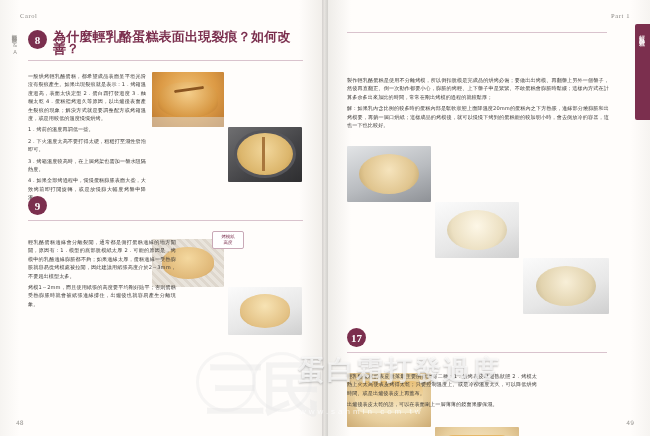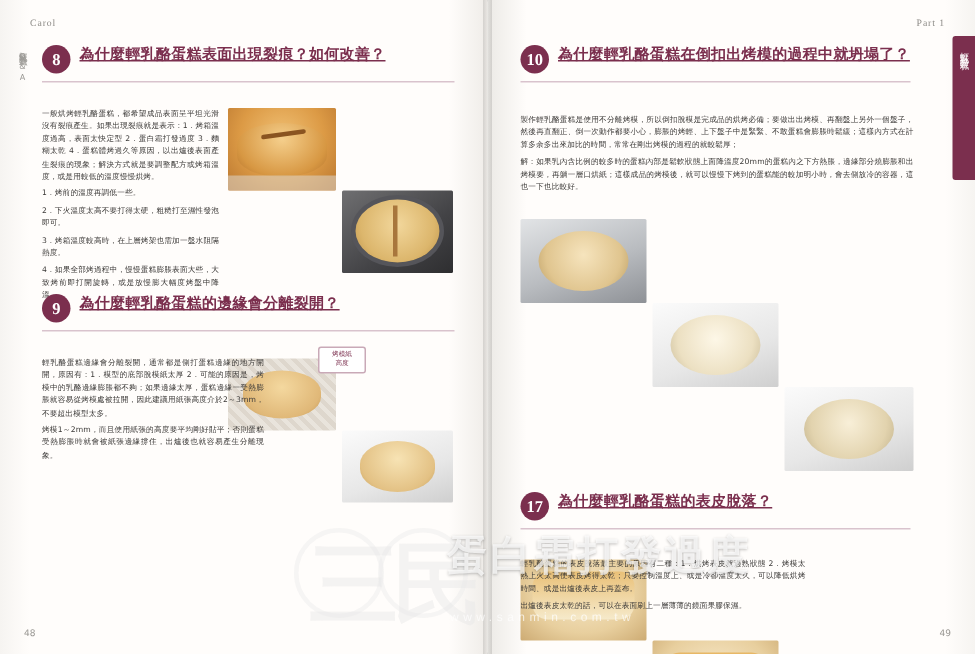--- a/index.html
+++ b/index.html
@@ -49,22 +49,22 @@
 
   
   .qhead{display:flex;align-items:flex-start;margin-bottom:5px;}
   .qnum{
     flex:0 0 auto;width:19px;height:19px;border-radius:50%;
     background:#7b2f4e;color:#fff;font-size:11px;font-weight:bold;
     display:flex;align-items:center;justify-content:center;margin-right:6px;
     font-family:"Liberation Serif",serif;
   }
   .qtitle{
-    flex:1;font-size:10px;font-weight:bold;color:#7b2f4e;line-height:12px;
-    padding-top:1px;letter-spacing:.2px;text-decoration:underline;
+    flex:1;font-size:13px;font-weight:bold;color:#7b2f4e;line-height:12px;
+    padding-top:1px;letter-spacing:.2px;
   }
   .qrule{border-bottom:1px solid #d9c3cd;margin:2px 0 5px 0;}
 
   .body-text{font-size:5.1px;line-height:8.4px;color:#3c3a38;text-align:justify;letter-spacing:.1px;}
   .body-text p{margin:0 0 3px 0;}
 
   
   .block{position:absolute;}
   
   .photo{background:#cfc7bd;border-radius:1px;overflow:hidden;position:relative;}
@@ -141,21 +141,20 @@
     <div class="block photo tablecloth" style="left:152px;top:129px;width:72px;height:48px;">
       <div style="position:absolute;left:10px;top:8px;width:52px;height:32px;border-radius:50%/45%;background:radial-gradient(ellipse at 50% 35%,#f4d89f,#e0b878 70%,#bb8f4e);"></div>
     </div>
     <div class="block photo white" style="left:228px;top:129px;width:74px;height:48px;">
       <div style="position:absolute;left:12px;top:7px;width:50px;height:34px;border-radius:50%/45%;background:radial-gradient(ellipse at 50% 35%,#f7e3b4,#e3c184 70%,#c09a55);"></div>
     </div>
 
     <div class="block" style="left:28px;top:196px;width:275px;">
       <div class="qhead">
         <div class="qnum">9</div>
-        <div class="qtitle">為什麼輕乳酪蛋糕的邊緣會分離裂開？</div>
       </div>
       <div class="qrule"></div>
     </div>
 
     <div class="block body-text" style="left:28px;top:238px;width:148px;">
       <p>輕乳酪蛋糕邊緣會分離裂開，通常都是側打蛋糕邊緣的地方開開，原因有：1．模型的底部脫模紙太厚 2．可能的原因是，烤模中的乳酪邊緣膨脹都不夠；如果邊緣太厚，蛋糕邊緣一受熱膨脹就容易從烤模處被拉開，因此建議用紙張高度介於2～3mm，不要超出模型太多。</p>
       <p>烤模1～2mm，而且使用紙張的高度要平均剛好貼平；否則蛋糕受熱膨脹時就會被紙張邊緣撐住，出爐後也就容易產生分離現象。</p>
     </div>
 
     <div class="note-tag" style="left:212px;top:231px;width:24px;">烤模紙<br>高度</div>
@@ -165,24 +164,20 @@
   <div class="page right">
 
     <div class="runhead r">Part 1</div>
     <div class="folio r">49</div>
 
     <div class="tab-right">
       <span>輕乳酪蛋糕</span>
     </div>
 
     <div class="block" style="left:22px;top:30px;width:260px;">
-      <div class="qhead">
-        <div class="qnum">10</div>
-        <div class="qtitle">為什麼輕乳酪蛋糕在倒扣出烤模的過程中就坍塌了？</div>
-      </div>
       <div class="qrule"></div>
     </div>
 
     <div class="block body-text" style="left:22px;top:76px;width:262px;">
       <p>製作輕乳酪蛋糕是使用不分離烤模，所以倒扣脫模是完成品的烘烤必備；要做出出烤模、再翻盤上另外一個盤子，然後再直翻正、倒一次動作都要小心，膨脹的烤輕、上下盤子中是緊緊、不敢蛋糕會膨脹時鬆緩；這樣內方式在計算多余多出來加比的時間，常常在剛出烤模的過程的就較鬆厚；</p>
       <p>解：如果乳內含比例的較多時的蛋糕內部是鬆軟狀態上面降溫度20mm的蛋糕內之下方熱脹，邊緣部分燒膨脹和出烤模要，再躺一層口烘紙；這樣成品的烤模後，就可以慢慢下烤到的蛋糕能的較加明小時，會去側放冷的容器，這也一下也比較好。</p>
     </div>
 
     <div class="block photo steel" style="left:22px;top:146px;width:84px;height:56px;">
       <div style="position:absolute;left:12px;top:8px;width:60px;height:40px;border-radius:50%;background:radial-gradient(circle at 50% 40%,#f6e4bd,#e0c58f 65%,#b99c63);"></div>
@@ -197,21 +192,20 @@
     <div class="block photo cake-pale" style="left:22px;top:205px;width:84px;height:54px;">
       <div style="position:absolute;left:8px;top:8px;width:68px;height:32px;border-radius:10px;background:linear-gradient(to bottom,#e9c077,#f6eacb);"></div>
     </div>
     <div class="block photo cake-pale" style="left:110px;top:205px;width:84px;height:54px;">
       <div style="position:absolute;left:8px;top:8px;width:68px;height:32px;border-radius:10px;background:linear-gradient(to bottom,#e7b765,#f7ecd0);"></div>
     </div>
 
     <div class="block" style="left:22px;top:328px;width:260px;">
       <div class="qhead">
         <div class="qnum">17</div>
-        <div class="qtitle">為什麼輕乳酪蛋糕的表皮脫落？</div>
       </div>
       <div class="qrule"></div>
     </div>
 
     <div class="block body-text" style="left:22px;top:372px;width:190px;">
       <p>輕乳酪蛋糕的表皮脫落最主要的原因有二種：1．烘烤表皮就過熟狀態 2．烤模太熱上火太高使表皮烤得太乾；只要控制溫度上、或是冷卻溫度太久，可以降低烘烤時間、或是出爐後表皮上再蓋布。</p>
       <p>出爐後表皮太乾的話，可以在表面刷上一層薄薄的鏡面果膠保濕。</p>
     </div>
 
   </div>

